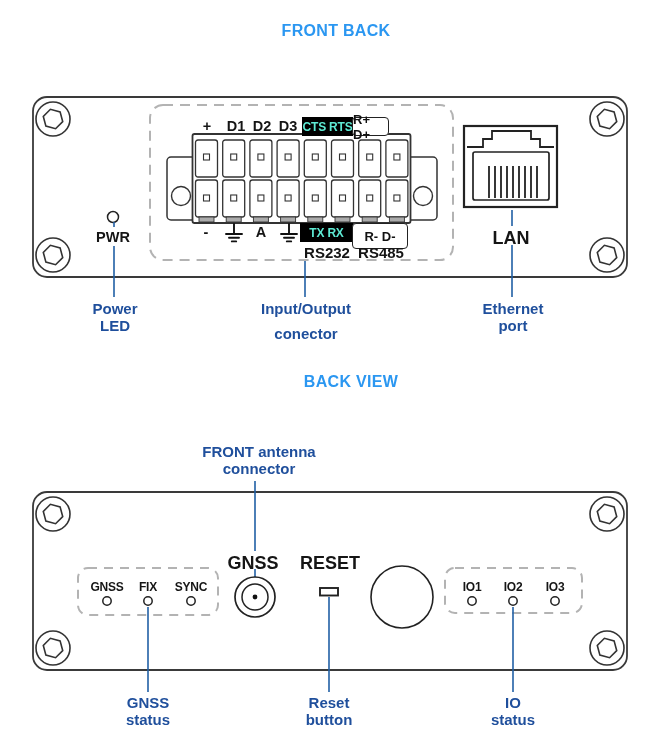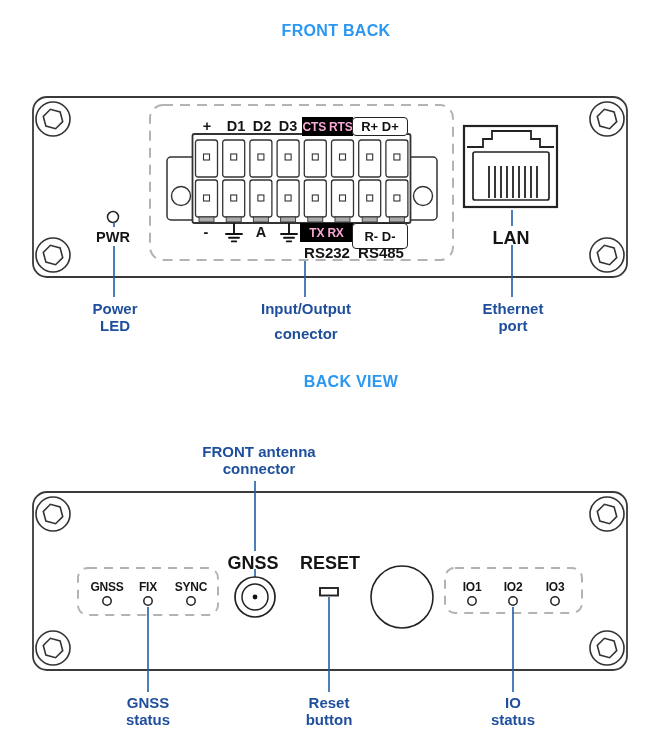--- a/index.html
+++ b/index.html
@@ -8,21 +8,21 @@
   svg{position:absolute;left:0;top:0;}
   .t{position:absolute;transform:translateX(-50%);white-space:nowrap;
      font-weight:bold;color:#151515;line-height:1;}
   .title{font-size:16px;color:#2B97F1;letter-spacing:.3px;}
   .pin{font-size:14.5px;}
   .std{font-size:15px;}
   .port{font-size:14.5px;}
   .bport{font-size:18px;}
   .led-lbl{font-size:12px;letter-spacing:-.2px;}
   .callout{font-size:15px;color:#1F4F9C;}
-  .badge{position:absolute;background:#000;color:#f9a8d4;font-weight:bold;
+  .badge{position:absolute;background:#000;color:#5eead4;font-weight:bold;
          font-size:12px;display:flex;align-items:center;justify-content:center;
          letter-spacing:-.2px;}
   .boxed{position:absolute;border:1.7px solid #222;border-radius:4px;background:#fff;
          font-weight:bold;font-size:13px;display:flex;align-items:center;
          justify-content:center;box-sizing:border-box;color:#111;}
 </style>
 </head>
 <body>
 
 <div id="page">
@@ -131,21 +131,21 @@
   </svg>
 
   <span class="t title" style="left:336px;top:23px;">FRONT BACK</span>
   <span class="t title" style="left:351px;top:374px;">BACK VIEW</span>
 
   <span class="t pin" style="left:207px;top:119px;">+</span>
   <span class="t pin" style="left:236px;top:119px;">D1</span>
   <span class="t pin" style="left:262px;top:119px;">D2</span>
   <span class="t pin" style="left:288px;top:119px;">D3</span>
   <span class="badge" style="left:302px;top:117px;width:51px;height:19px;">CTS RTS</span>
-  <span class="boxed" style="left:352px;top:117px;width:56px;height:19px;">R+ D+</span>
+  <span class="boxed" style="left:352px;top:117px;width:37px;height:19px;">R+ D+</span>
 
   <span class="t pin" style="left:206px;top:225px;">-</span>
   <span class="t pin" style="left:261px;top:225px;">A</span>
   <span class="badge" style="left:300px;top:223px;width:53px;height:19px;">TX RX</span>
   <span class="boxed" style="left:352px;top:223px;width:56px;height:26px;">R- D-</span>
   <span class="t std" style="left:327px;top:245px;">RS232</span>
   <span class="t std" style="left:381px;top:245px;">RS485</span>
 
   <span class="t port" style="left:113px;top:230px;">PWR</span>
   <span class="t bport" style="left:511px;top:229px;">LAN</span>

